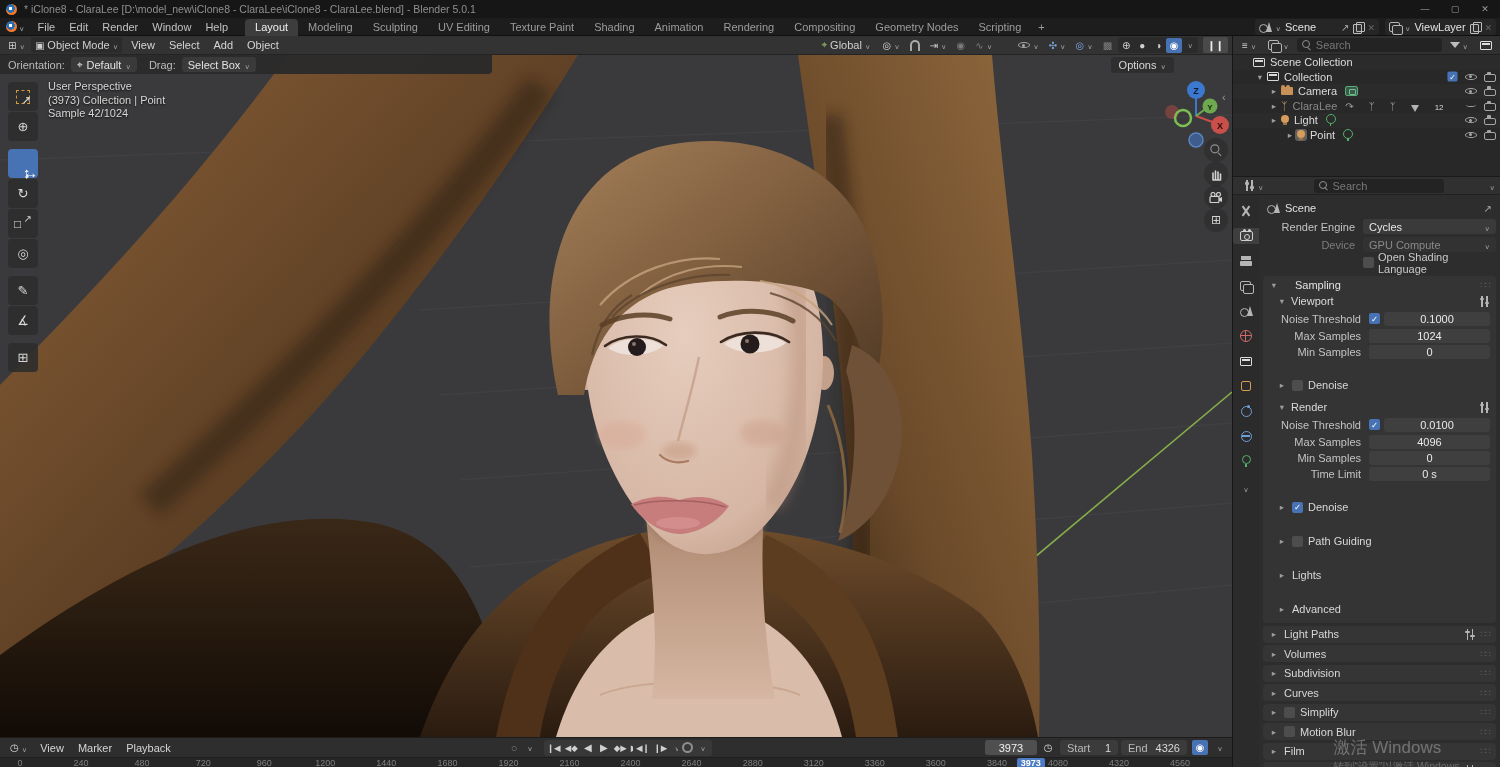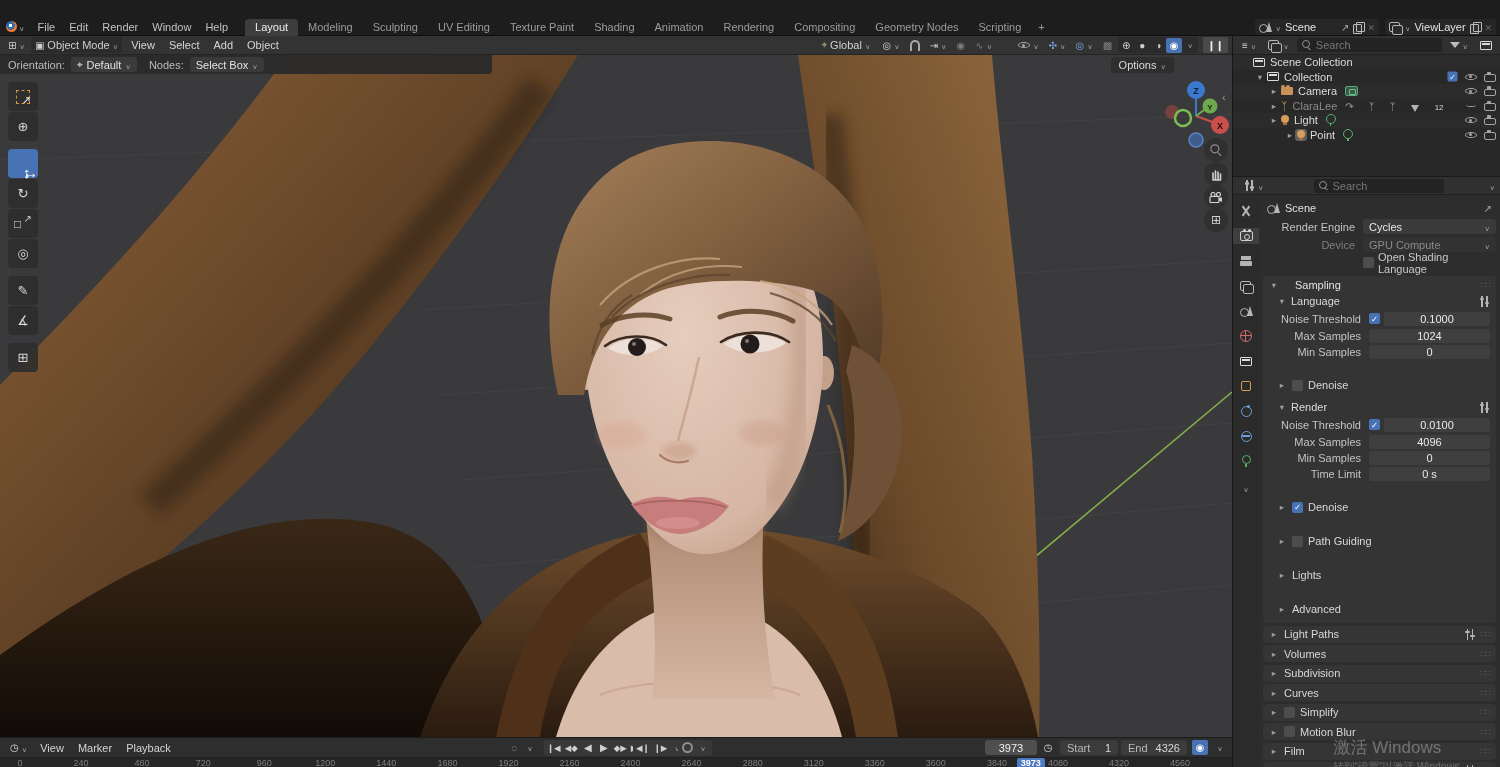--- a/index.html
+++ b/index.html
@@ -238,20 +238,29 @@
   
   #watermark { position:absolute; right:30px; top:736px; text-align:left; pointer-events:none; z-index:50; }
   #watermark .w1 { font-size:17px; color:rgba(255,255,255,.30); }
   #watermark .w2 { font-size:10.5px; color:rgba(255,255,255,.26); margin-top:1px; }
 </style>
 </head>
 <body>
 
 <div id="app">
 
+  <div id="titlebar">
+    <span class="blender-logo"></span>
+    <span>* iClone8 - ClaraLee [D:\model_new\iClone8 - ClaraLee\iClone8 - ClaraLee.blend] - Blender 5.0.1</span>
+    <div id="win-controls">
+      <span class="winbtn">—</span>
+      <span class="winbtn">▢</span>
+      <span class="winbtn">✕</span>
+    </div>
+  </div>
 
   <div id="menubar">
     <span class="logo-btn">
       <span class="blender-logo"></span>
         <span class="ch"></span>
     </span>
     <div id="menu-list"><span class="menu-item">File</span><span class="menu-item">Edit</span><span class="menu-item">Render</span><span class="menu-item">Window</span><span class="menu-item">Help</span></div>
     <div id="tabs">
         <span class="tab active">Layout</span>
         <span class="tab">Modeling</span>
@@ -471,21 +480,21 @@
         </span>
     </div>
 
     <div id="tool-settings">
       <span style="color:#bbb">Orientation:</span>
       <span class="ts-drop">
           <span class="glyph">⌖</span>
           <span>Default</span>
           <span class="ch"></span>
         </span>
-      <span style="color:#bbb;margin-left:6px;">Nodes:</span>
+      <span style="color:#bbb;margin-left:6px;">Drag:</span>
       <span class="ts-drop">
           <span>Select Box</span>
           <span class="ch"></span>
         </span>
     </div>
     <div id="options-btn">
       <span>Options</span>
         <span class="ch"></span>
     </div>
 
@@ -512,20 +521,25 @@
           <span>✎</span>
         </div>
         <div class="tool">
           <span>∡</span>
         </div>
         <div class="tool gap">
           <span>⊞</span>
         </div>
       </div>
 
+    <div id="vp-overlay">
+      <div>User Perspective</div>
+      <div>(3973) Collection | Point</div>
+      <div>Sample 42/1024</div>
+    </div>
 
     <svg id="nav-gizmo" width="76" height="76" viewBox="0 0 76 76">
       <g stroke-width="2">
         <line x1="38" y1="40" x2="38" y2="16" stroke="#3b79d0"></line>
         <line x1="38" y1="40" x2="60" y2="48" stroke="#c9504a"></line>
         <line x1="38" y1="40" x2="50" y2="31" stroke="#6fa94f"></line>
       </g>
       <circle cx="38" cy="14" r="9" fill="#3b79d0"></circle>
       <text x="38" y="17.5" text-anchor="middle" font-size="9" fill="#0d1b33" font-weight="bold">Z</text>
       <circle cx="62" cy="49" r="9" fill="#c9504a"></circle>
@@ -842,21 +856,21 @@
         <div class="panel-box">
           <div class="panel-head">
             <span class="exp exp-open"></span>
             <span>Sampling</span>
             <span class="right">
                 <span class="i-grip">∷∷</span>
               </span>
           </div>
           <div class="subpanel-head">
             <span class="exp exp-open"></span>
-            <span>Language</span>
+            <span>Viewport</span>
             <span class="right">
                 <span class="i-preset"></span>
               </span>
           </div>
           <div class="prop-row" style="padding:0 6px;">
             <span class="plabel">Noise Threshold</span>
             <div class="pctrl">
               <span class="cb on"></span>
               <div class="pfield">
                   <span>0.1000</span>

